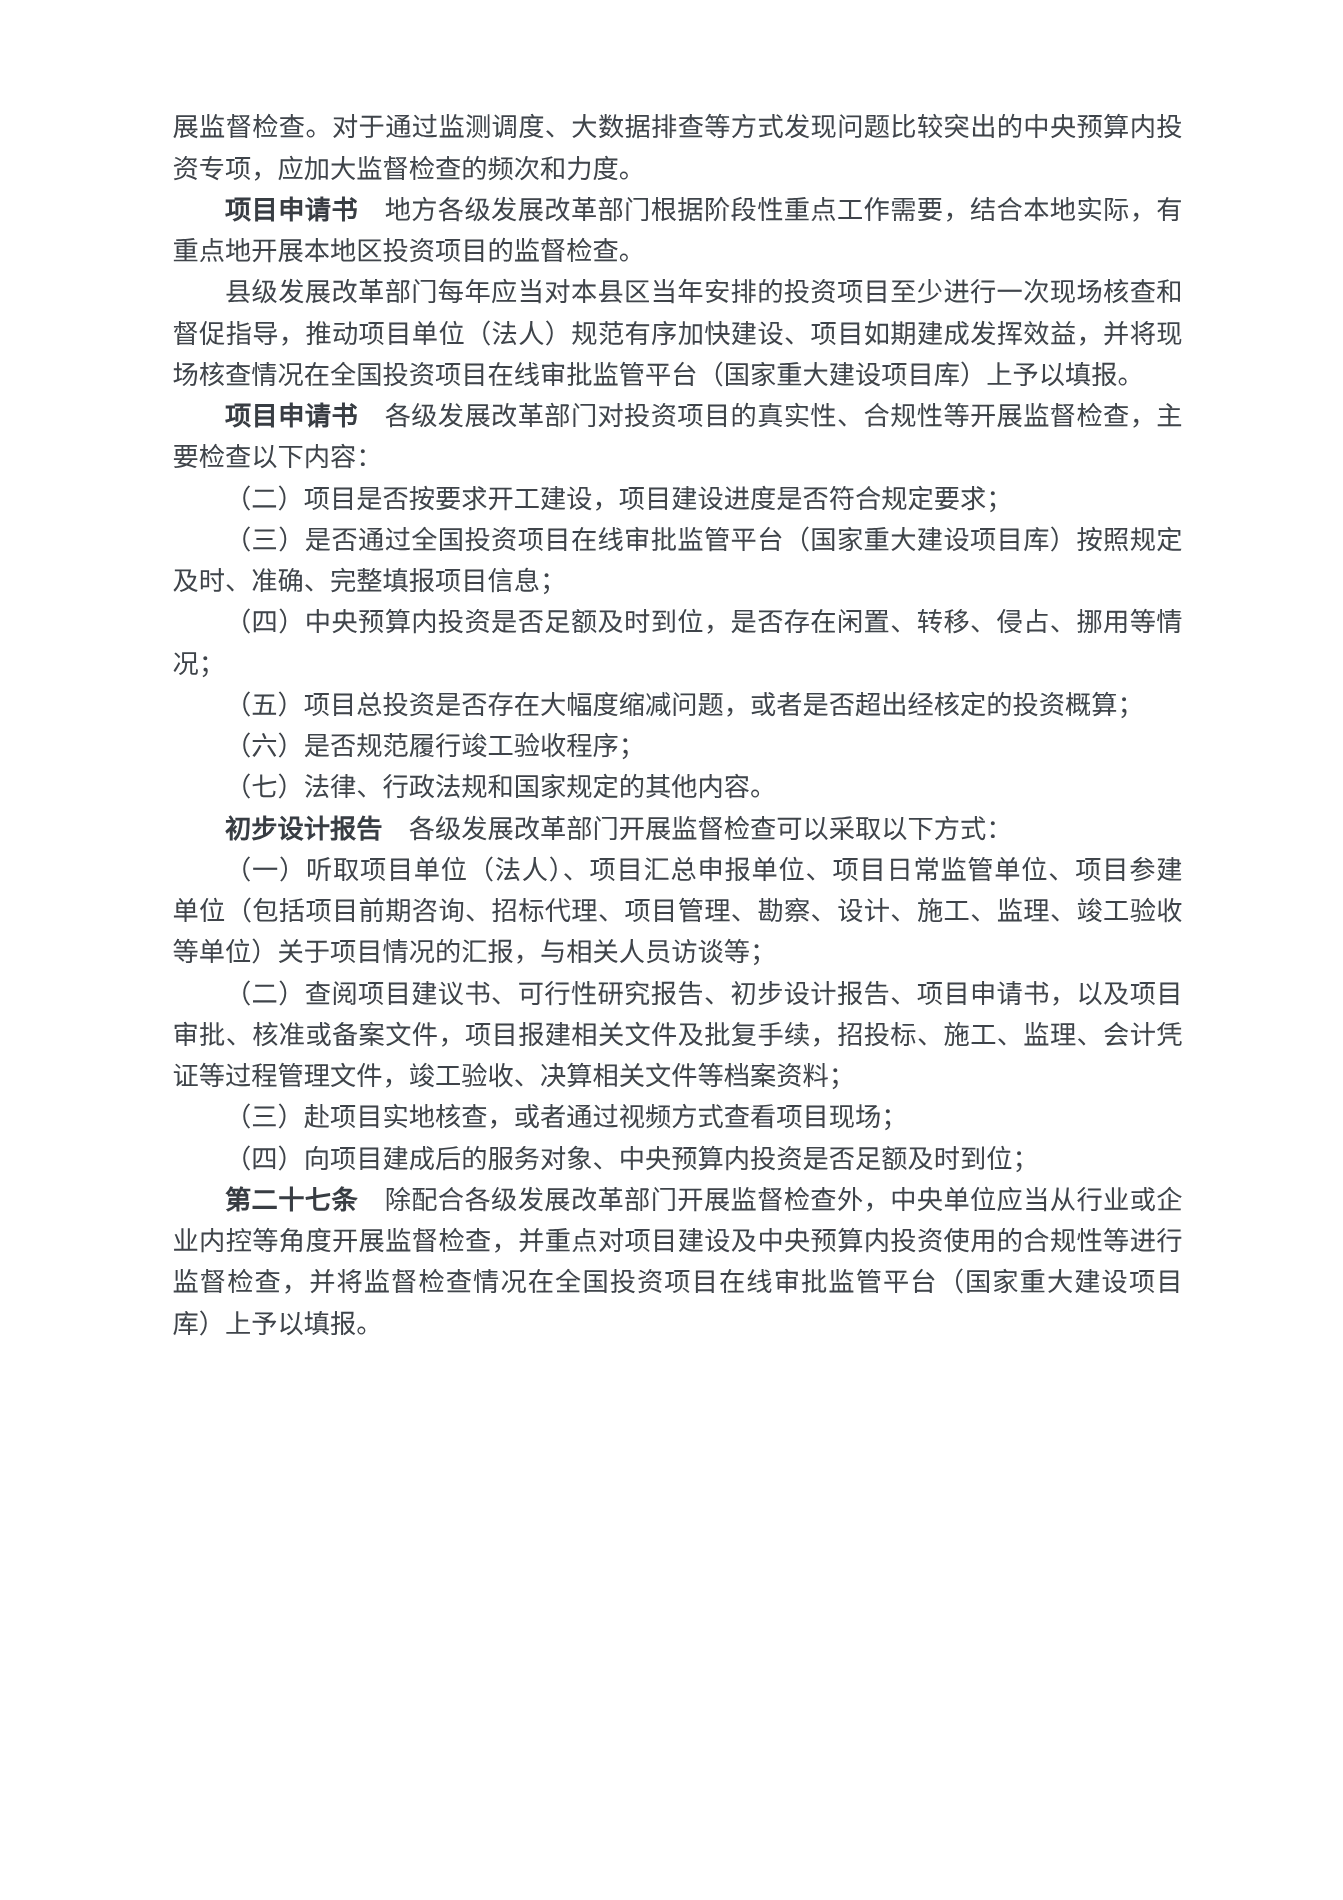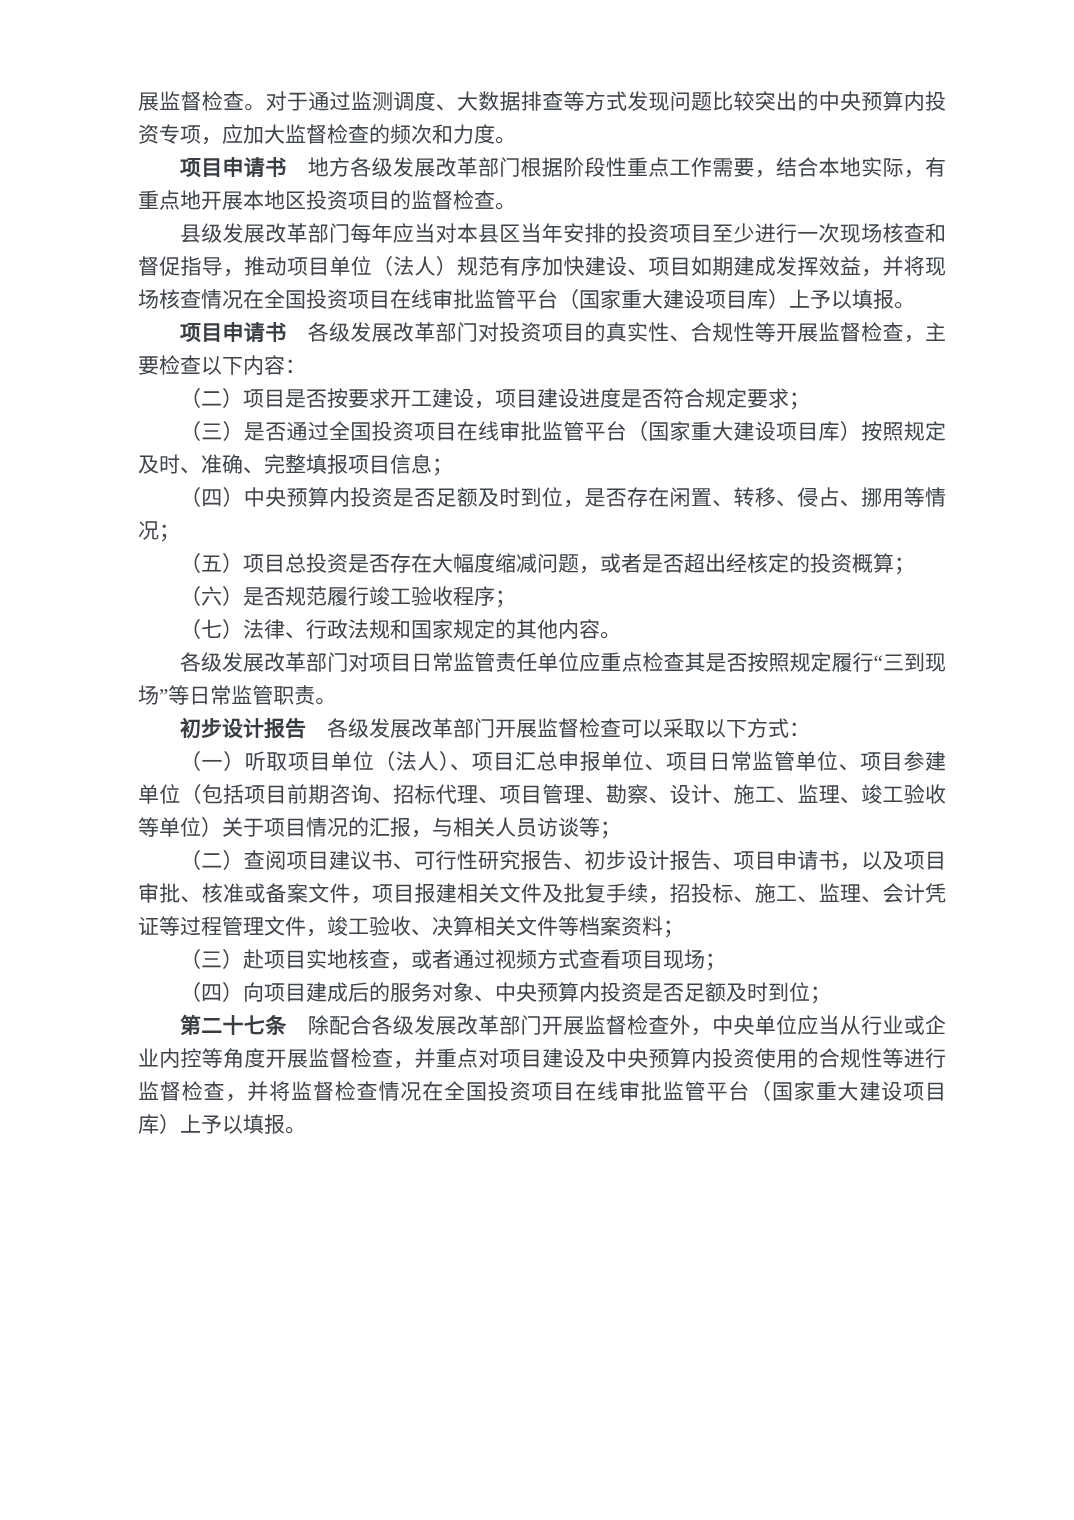--- a/index.html
+++ b/index.html
@@ -49,21 +49,20 @@
       <p class="para no-indent"><span class="para-text">展监督检查。对于通过监测调度、大数据排查等方式发现问题比较突出的中央预算内投资专项，应加大监督检查的频次和力度。</span></p>
       <p class="para"><span class="article-head">项目申请书</span><span class="para-text">　地方各级发展改革部门根据阶段性重点工作需要，结合本地实际，有重点地开展本地区投资项目的监督检查。</span></p>
       <p class="para"><span class="para-text">县级发展改革部门每年应当对本县区当年安排的投资项目至少进行一次现场核查和督促指导，推动项目单位（法人）规范有序加快建设、项目如期建成发挥效益，并将现场核查情况在全国投资项目在线审批监管平台（国家重大建设项目库）上予以填报。</span></p>
       <p class="para"><span class="article-head">项目申请书</span><span class="para-text">　各级发展改革部门对投资项目的真实性、合规性等开展监督检查，主要检查以下内容：</span></p>
       <p class="para"><span class="para-text">（二）项目是否按要求开工建设，项目建设进度是否符合规定要求；</span></p>
       <p class="para"><span class="para-text">（三）是否通过全国投资项目在线审批监管平台（国家重大建设项目库）按照规定及时、准确、完整填报项目信息；</span></p>
       <p class="para"><span class="para-text">（四）中央预算内投资是否足额及时到位，是否存在闲置、转移、侵占、挪用等情况；</span></p>
       <p class="para"><span class="para-text">（五）项目总投资是否存在大幅度缩减问题，或者是否超出经核定的投资概算；</span></p>
       <p class="para"><span class="para-text">（六）是否规范履行竣工验收程序；</span></p>
       <p class="para"><span class="para-text">（七）法律、行政法规和国家规定的其他内容。</span></p>
-      <p class="para"><span class="para-text">各级发展改革部门对项目日常监管责任单位应重点检查其是否按照规定履行“三到现场”等日常监管职责。</span></p>
       <p class="para"><span class="article-head">初步设计报告</span><span class="para-text">　各级发展改革部门开展监督检查可以采取以下方式：</span></p>
       <p class="para"><span class="para-text">（一）听取项目单位（法人）、项目汇总申报单位、项目日常监管单位、项目参建单位（包括项目前期咨询、招标代理、项目管理、勘察、设计、施工、监理、竣工验收等单位）关于项目情况的汇报，与相关人员访谈等；</span></p>
       <p class="para"><span class="para-text">（二）查阅项目建议书、可行性研究报告、初步设计报告、项目申请书，以及项目审批、核准或备案文件，项目报建相关文件及批复手续，招投标、施工、监理、会计凭证等过程管理文件，竣工验收、决算相关文件等档案资料；</span></p>
       <p class="para"><span class="para-text">（三）赴项目实地核查，或者通过视频方式查看项目现场；</span></p>
       <p class="para"><span class="para-text">（四）向项目建成后的服务对象、中央预算内投资是否足额及时到位；</span></p>
       <p class="para"><span class="article-head">第二十七条</span><span class="para-text">　除配合各级发展改革部门开展监督检查外，中央单位应当从行业或企业内控等角度开展监督检查，并重点对项目建设及中央预算内投资使用的合规性等进行监督检查，并将监督检查情况在全国投资项目在线审批监管平台（国家重大建设项目库）上予以填报。</span></p>
     </article>
 </main>
 
 </body></html>

